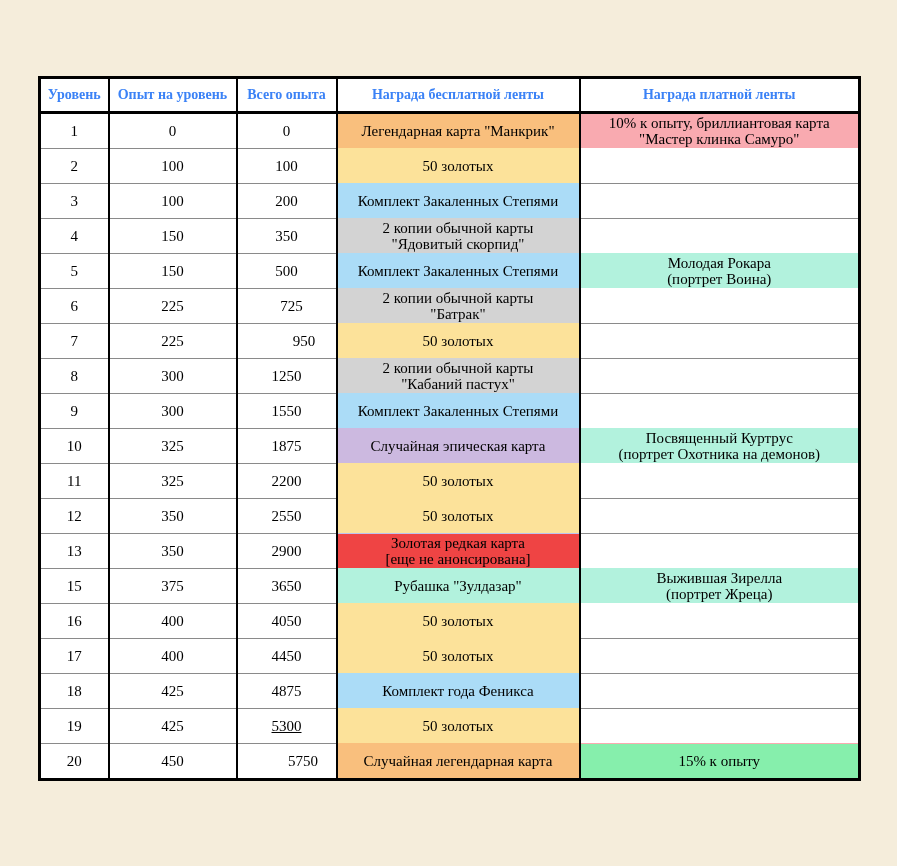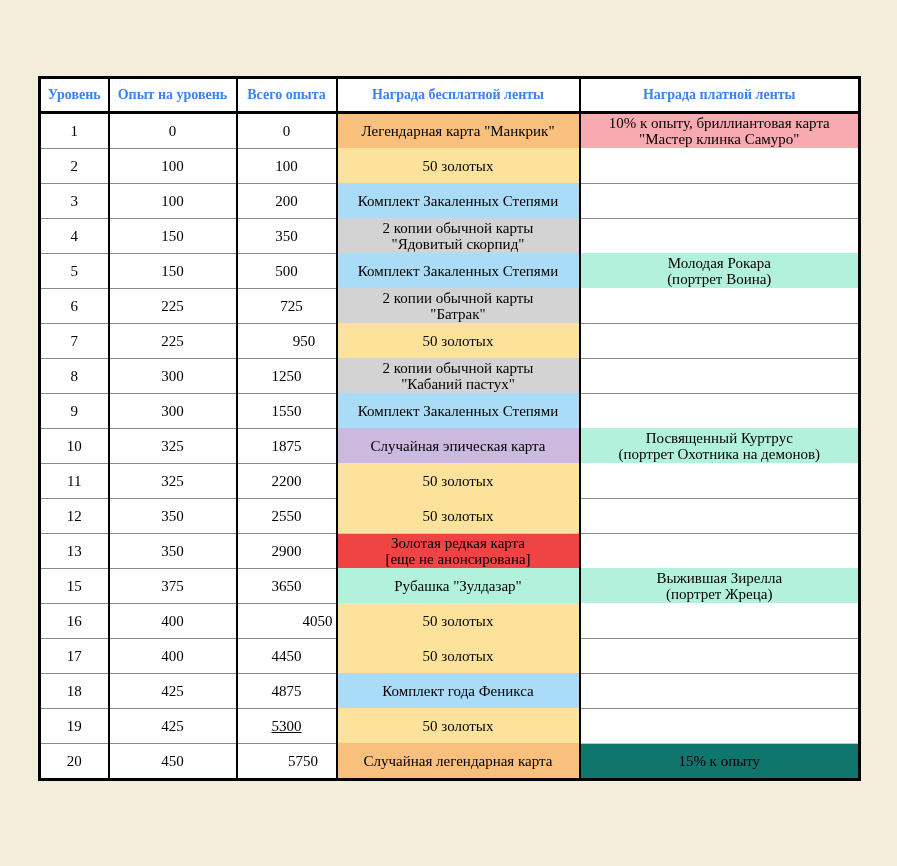--- a/index.html
+++ b/index.html
@@ -176,21 +176,21 @@
           <td style="border-top: 1px solid rgb(138, 138, 138);">15</td>
           <td style="border-top: 1px solid rgb(138, 138, 138);">375</td>
           <td style="border-top: 1px solid rgb(138, 138, 138);">3650</td>
           <td style="background: rgb(178, 242, 221); border-top: 1px solid rgb(178, 242, 221);">Рубашка "Зулдазар"</td>
           <td style="background: rgb(178, 242, 221); border-top: 1px solid rgb(178, 242, 221);">Выжившая Зирелла
 (портрет Жреца)</td>
         </tr>
         <tr>
           <td style="border-top: 1px solid rgb(138, 138, 138);">16</td>
           <td style="border-top: 1px solid rgb(138, 138, 138);">400</td>
-          <td style="border-top: 1px solid rgb(138, 138, 138); text-align: right;">4050</td>
+          <td style="border-top: 1px solid rgb(138, 138, 138);">4050</td>
           <td style="background: rgb(252, 226, 154); border-top: 1px solid rgb(252, 226, 154);">50 золотых</td>
           <td style="border-top: 1px solid rgb(255, 255, 255);"></td>
         </tr>
         <tr>
           <td style="border-top: 1px solid rgb(138, 138, 138);">17</td>
           <td style="border-top: 1px solid rgb(138, 138, 138);">400</td>
           <td style="border-top: 1px solid rgb(138, 138, 138);">4450</td>
           <td style="background: rgb(252, 226, 154); border-top: 1px solid rgb(252, 226, 154);">50 золотых</td>
           <td style="border-top: 1px solid rgb(138, 138, 138);"></td>
         </tr>
@@ -206,17 +206,17 @@
           <td style="border-top: 1px solid rgb(138, 138, 138);">425</td>
           <td style="border-top: 1px solid rgb(138, 138, 138); text-decoration: underline;">5300</td>
           <td style="background: rgb(252, 226, 154); border-top: 1px solid rgb(252, 226, 154);">50 золотых</td>
           <td style="border-top: 1px solid rgb(138, 138, 138);"></td>
         </tr>
         <tr>
           <td style="border-top: 1px solid rgb(138, 138, 138);">20</td>
           <td style="border-top: 1px solid rgb(138, 138, 138);">450</td>
           <td style="border-top: 1px solid rgb(138, 138, 138); padding-left: 36px;">5750</td>
           <td style="background: rgb(249, 191, 125); border-top: 1px solid rgb(249, 191, 125);">Случайная легендарная карта</td>
-          <td style="background: #0f766e; border-top: 1px solid rgb(249, 170, 176);">15% к опыту</td>
+          <td style="background: #86efac; border-top: 1px solid rgb(249, 170, 176);">15% к опыту</td>
         </tr>
       </tbody>
   </table>
 </div>
 
 </body></html>

